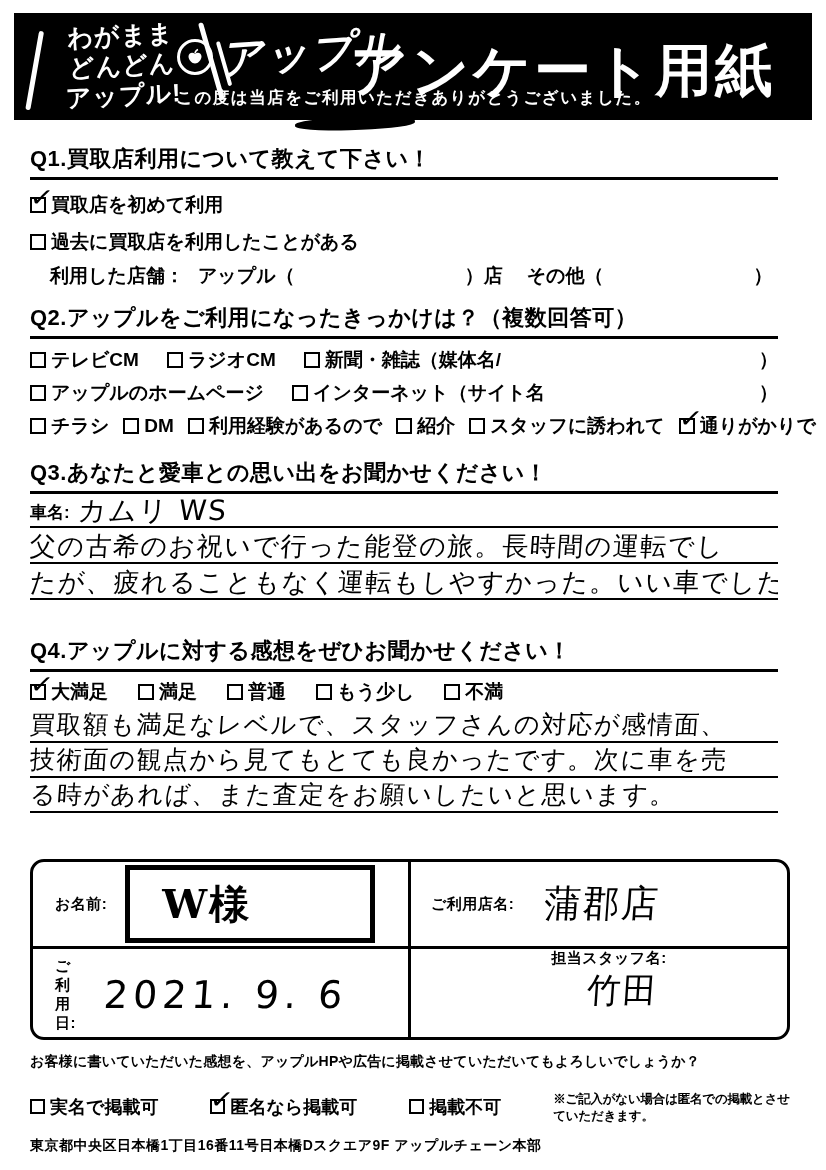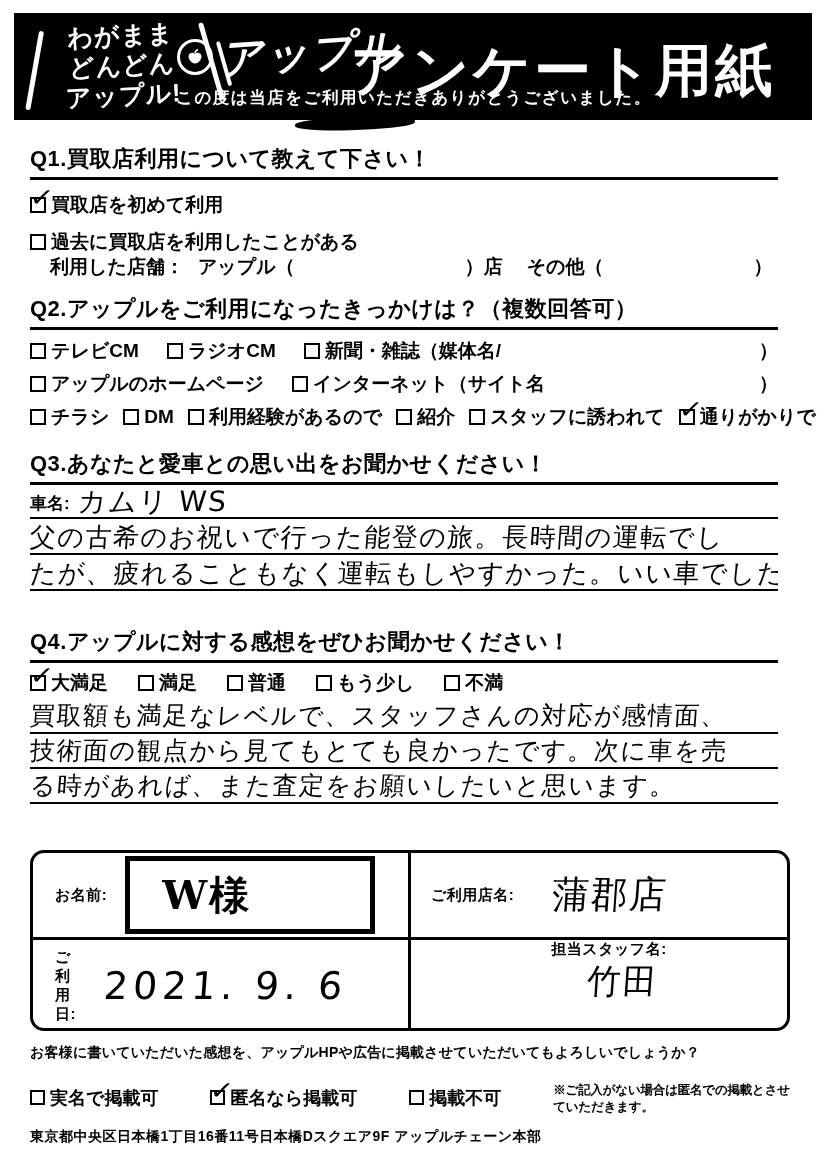--- a/index.html
+++ b/index.html
@@ -29,21 +29,21 @@
                border-bottom:3px solid #000; padding-bottom:5px; }
   .mt-q1 { margin-top:26px; } .mt-q2 { margin-top:16px; } .mt-q3 { margin-top:22px; } .mt-q4 { margin-top:38px; }
 
   .opt-row { display:flex; align-items:center; font-size:19px; font-weight:700; line-height:24px; }
   .opt { display:flex; align-items:center; white-space:nowrap; }
   .cb { position:relative; display:inline-block; width:16px; height:16px; border:2px solid #000; margin-right:5px; flex:0 0 auto; }
   .cb .check { position:absolute; top:-15px; left:-2px; font-size:28px; font-weight:400; line-height:1; transform:rotate(8deg); color:#000; }
   .push-right { margin-left:auto; }
 
   .q1-opts .opt-row { margin-top:13px; }
-  .store-line { padding-left:20px; display:flex; align-items:center; font-size:19px; font-weight:700; }
+  .store-line { margin-top:9px; padding-left:20px; display:flex; align-items:center; font-size:19px; font-weight:700; }
   .blank-wide { display:inline-block; width:170px; }
   .blank-wide2 { display:inline-block; width:150px; }
 
   .q2-rows .opt-row { margin-top:9px; }
   .q2-rows .gap { margin-left:28px; }
   .q2-rows .gap-sm { margin-left:14px; }
 
   
   .hw { font-family:"DejaVu Sans", sans-serif; font-weight:400; transform:skewX(-4deg); letter-spacing:1.5px; white-space:nowrap; }
   .carname-row { display:flex; align-items:flex-end; height:34px; border-bottom:2px solid #000; }
@@ -56,21 +56,21 @@
   .q4-opts { margin-top:8px; }
   .q4-opts .opt { margin-right:30px; }
 
   
   .info-table { position:relative; margin:46px 36px 0 30px; height:181px; border:3px solid #000; border-radius:14px; }
   .vdiv { position:absolute; left:375px; top:0; bottom:0; width:3px; background:#000; }
   .hdiv { position:absolute; left:0; right:0; top:84px; height:3px; background:#000; }
   .cell { position:absolute; display:flex; align-items:center; }
   .cell-label { font-size:15px; font-weight:800; letter-spacing:0.5px; }
   .c-name  { left:0; top:0; width:375px; height:84px; padding-left:22px; }
-  .c-store { left:378px; top:0; right:0; height:84px; padding-left:20px;gap:8px; }
+  .c-store { left:378px; top:0; right:0; height:84px; padding-left:20px; }
   .c-date  { left:0; top:87px; width:299px; height:91px; padding-left:22px; }
   .c-staff { left:378px; top:87px; right:0; height:65px; padding-left:20px;flex-direction:column; }
   .name-box { margin-left:18px; width:250px; height:78px; border:5px solid #000; display:flex; align-items:center; padding-left:32px;
               font-family:"DejaVu Serif", serif; font-size:40px; font-weight:900; letter-spacing:2px; }
   .hw-store { font-size:37px; margin-left:30px; }
   .hw-date  { font-size:38px; margin-left:28px; letter-spacing:5px; }
   .hw-staff { font-size:34px; margin-left:26px; }
 
   
   .consent-q { margin:10px 36px 16px 30px; font-size:14px; font-weight:700; line-height:22px; letter-spacing:0.2px; }

